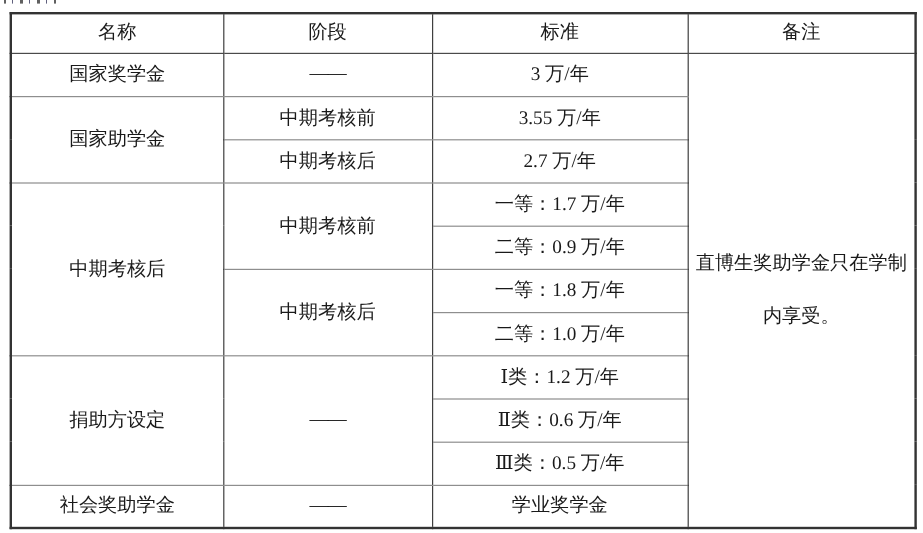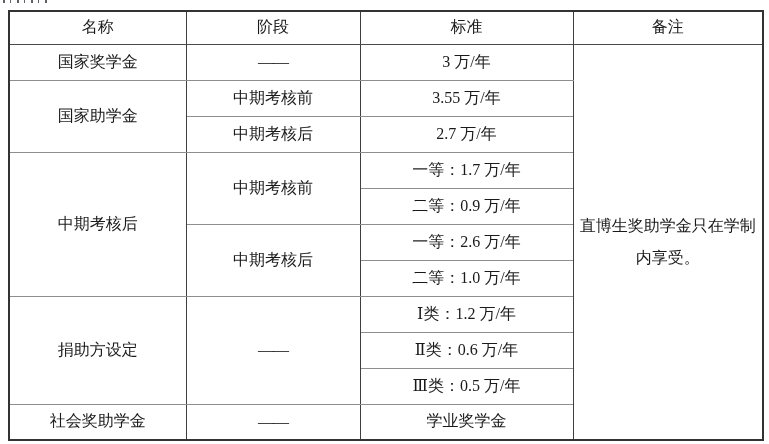--- a/index.html
+++ b/index.html
@@ -63,21 +63,21 @@
   table.scholarship thead th {
     font-weight: normal;
     height: 33px;
     border-bottom: 1px solid #4a4a4a;
   }
   table.scholarship tbody tr { height: 36px; }
   td.remark-cell {
     text-align: left;
     vertical-align: middle;
     padding: 0 14px 0 3px;
-    line-height: 32px;
+    line-height: 44px;
     font-size: 16px;
   }
   .dash { letter-spacing: -1px; }
 </style>
 </head>
 <body>
 
 <div class="page">
 
   <div class="clipped-fragment"></div>
@@ -116,21 +116,21 @@
       <tr>
         <td rowspan="4">中期考核后</td>
         <td rowspan="2">中期考核前</td>
         <td>一等：1.7 万/年</td>
       </tr>
       <tr>
         <td>二等：0.9 万/年</td>
       </tr>
       <tr>
         <td rowspan="2">中期考核后</td>
-        <td>一等：2.6 万/年</td>
+        <td>一等：1.8 万/年</td>
       </tr>
       <tr>
         <td>二等：1.0 万/年</td>
       </tr>
       <tr>
         <td rowspan="3">捐助方设定</td>
         <td class="dash" rowspan="3">——</td>
         <td>Ⅰ类：1.2 万/年</td>
       </tr>
       <tr>

